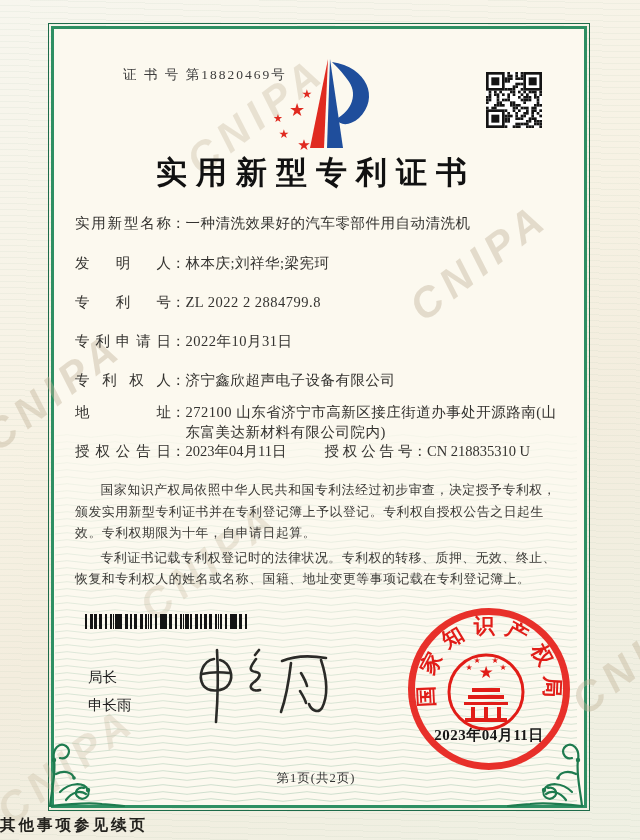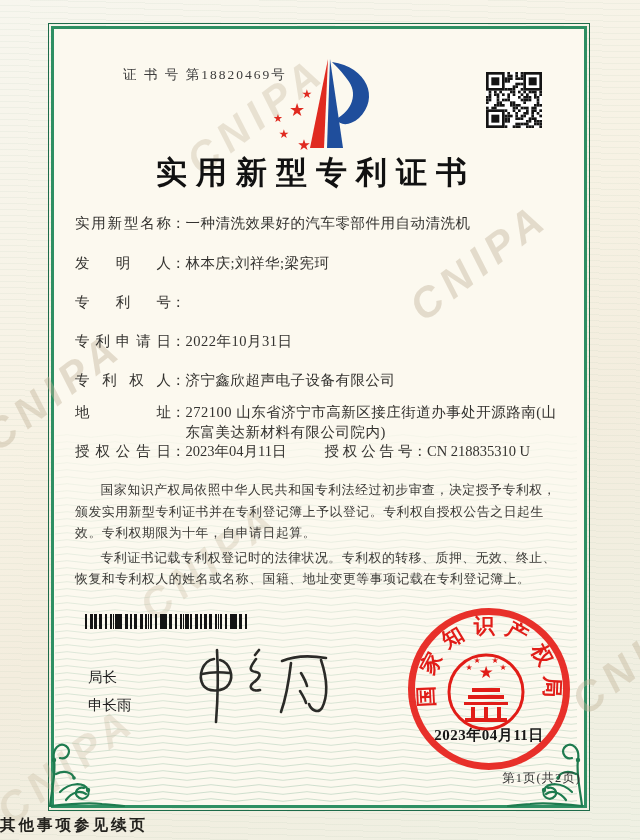--- a/index.html
+++ b/index.html
@@ -57,21 +57,21 @@
   .signature{left:190px;top:646px;width:152px;height:82px;z-index:3;}
   
   .seal{left:408px;top:608px;width:162px;height:162px;z-index:4;}
   .seal-ring{left:0;top:0;width:148px;height:148px;border:7px solid rgba(230,30,25,0.92);border-radius:50%;}
   .seal-date{left:0;top:118px;width:162px;text-align:center;font-size:15px;font-weight:bold;color:#161616;letter-spacing:0.5px;z-index:5;}
   
   .flo{width:80px;height:80px;z-index:2;}
   .flo-l{left:46px;top:730px;}
   .flo-r{left:506px;top:730px;transform:scaleX(-1);}
   
-  .page-no{left:51px;top:770px;width:530px;text-align:right;font-size:12.5px;color:#333;letter-spacing:1px;z-index:3;}
+  .page-no{left:51px;top:770px;width:530px;text-align:center;font-size:12.5px;color:#333;letter-spacing:1px;z-index:3;}
   .continuation{left:0;top:815px;width:640px;font-size:15.5px;font-weight:bold;letter-spacing:3px;color:#24231f;z-index:3;}
 </style>
 </head>
 <body>
 
 <div class="abs frame"></div>
 <svg id="waves" class="abs" viewBox="0 0 522 372">
     <path d="M0 6 q12 -2.6 24 0 q12 2.6 24 0 q12 -2.6 24 0 q12 2.6 24 0 q12 -2.6 24 0 q12 2.6 24 0 q12 -2.6 24 0 q12 2.6 24 0 q12 -2.6 24 0 q12 2.6 24 0 q12 -2.6 24 0 q12 2.6 24 0 q12 -2.6 24 0 q12 2.6 24 0 q12 -2.6 24 0 q12 2.6 24 0 q12 -2.6 24 0 q12 2.6 24 0 q12 -2.6 24 0 q12 2.6 24 0 q12 -2.6 24 0 q12 2.6 24 0" fill="none" stroke="rgba(98,160,125,1)" stroke-opacity="0.044" stroke-width="1"></path>
     <path d="M0 13 q12 -2.6 24 0 q12 2.6 24 0 q12 -2.6 24 0 q12 2.6 24 0 q12 -2.6 24 0 q12 2.6 24 0 q12 -2.6 24 0 q12 2.6 24 0 q12 -2.6 24 0 q12 2.6 24 0 q12 -2.6 24 0 q12 2.6 24 0 q12 -2.6 24 0 q12 2.6 24 0 q12 -2.6 24 0 q12 2.6 24 0 q12 -2.6 24 0 q12 2.6 24 0 q12 -2.6 24 0 q12 2.6 24 0 q12 -2.6 24 0 q12 2.6 24 0" fill="none" stroke="rgba(98,160,125,1)" stroke-opacity="0.049" stroke-width="1"></path>
     <path d="M0 20 q12 -2.6 24 0 q12 2.6 24 0 q12 -2.6 24 0 q12 2.6 24 0 q12 -2.6 24 0 q12 2.6 24 0 q12 -2.6 24 0 q12 2.6 24 0 q12 -2.6 24 0 q12 2.6 24 0 q12 -2.6 24 0 q12 2.6 24 0 q12 -2.6 24 0 q12 2.6 24 0 q12 -2.6 24 0 q12 2.6 24 0 q12 -2.6 24 0 q12 2.6 24 0 q12 -2.6 24 0 q12 2.6 24 0 q12 -2.6 24 0 q12 2.6 24 0" fill="none" stroke="rgba(98,160,125,1)" stroke-opacity="0.054" stroke-width="1"></path>
@@ -317,20 +317,21 @@
   <span class="val">一种清洗效果好的汽车零部件用自动清洗机</span>
 </div>
 <div class="abs row" style="top:253px;align-items:center;">
   <span class="lab">发明人</span>
     <span class="colon">：</span>
   <span class="val">林本庆;刘祥华;梁宪珂</span>
 </div>
 <div class="abs row" style="top:292px;">
   <span class="lab">专利号</span>
     <span class="colon">：</span>
+  <span class="val">ZL 2022 2 2884799.8</span>
 </div>
 <div class="abs row" style="top:331px;">
   <span class="lab">专利申请日</span>
     <span class="colon">：</span>
   <span class="val">2022年10月31日</span>
 </div>
 <div class="abs row" style="top:370px;justify-content:center;">
   <span class="lab">专利权人</span>
     <span class="colon">：</span>
   <span class="val">济宁鑫欣超声电子设备有限公司</span>

